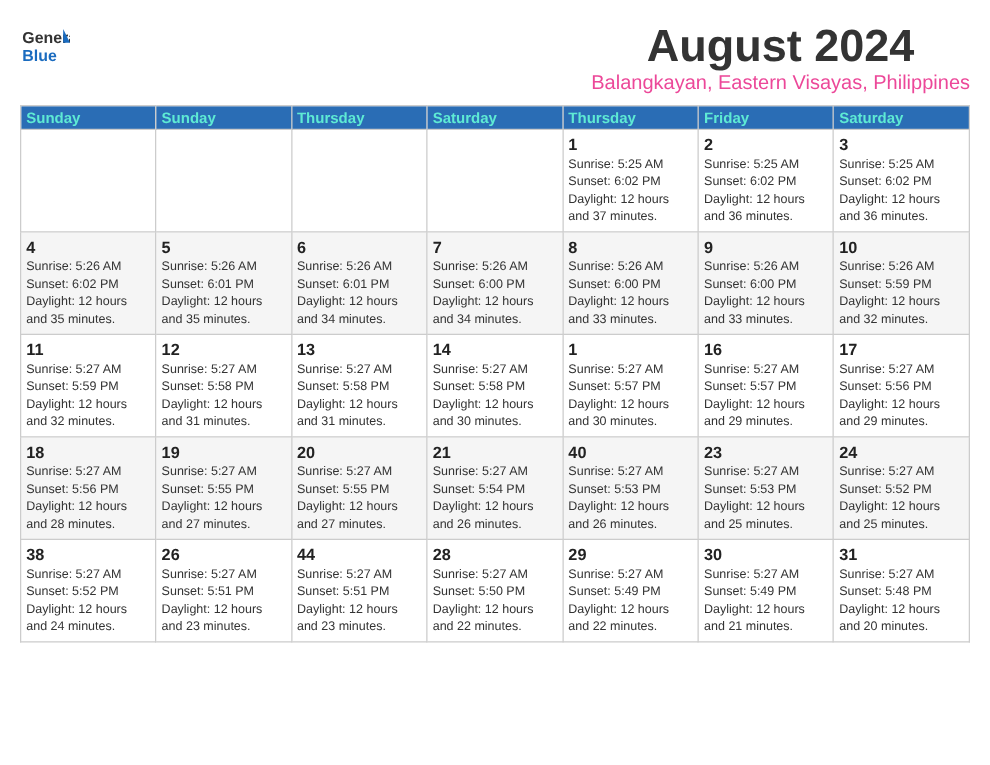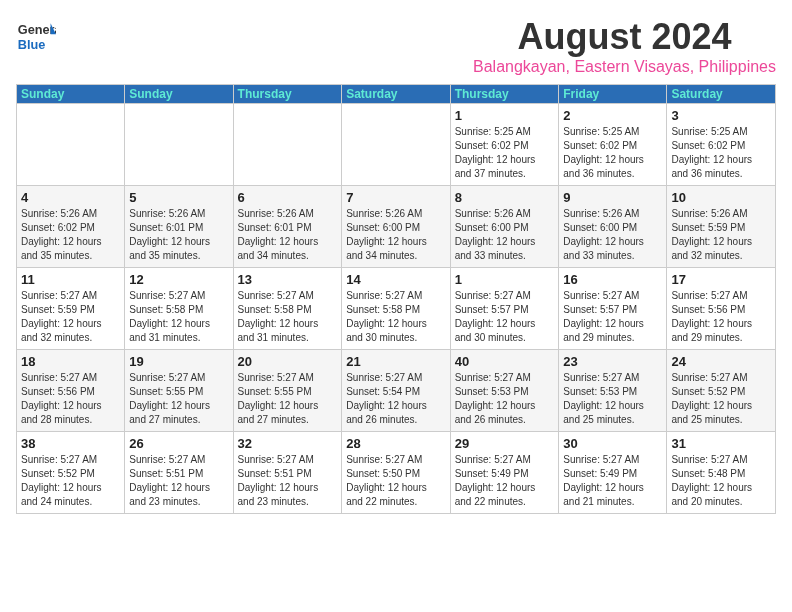--- a/index.html
+++ b/index.html
@@ -219,21 +219,21 @@
       <tr>
         <td>
           <div class="day-number">38</div>
           <div class="day-info">Sunrise: 5:27 AM<br>Sunset: 5:52 PM<br>Daylight: 12 hours<br>and 24 minutes.</div>
         </td>
         <td>
           <div class="day-number">26</div>
           <div class="day-info">Sunrise: 5:27 AM<br>Sunset: 5:51 PM<br>Daylight: 12 hours<br>and 23 minutes.</div>
         </td>
         <td>
-          <div class="day-number">32</div>
+          <div class="day-number">44</div>
           <div class="day-info">Sunrise: 5:27 AM<br>Sunset: 5:51 PM<br>Daylight: 12 hours<br>and 23 minutes.</div>
         </td>
         <td>
           <div class="day-number">28</div>
           <div class="day-info">Sunrise: 5:27 AM<br>Sunset: 5:50 PM<br>Daylight: 12 hours<br>and 22 minutes.</div>
         </td>
         <td>
           <div class="day-number">29</div>
           <div class="day-info">Sunrise: 5:27 AM<br>Sunset: 5:49 PM<br>Daylight: 12 hours<br>and 22 minutes.</div>
         </td>

